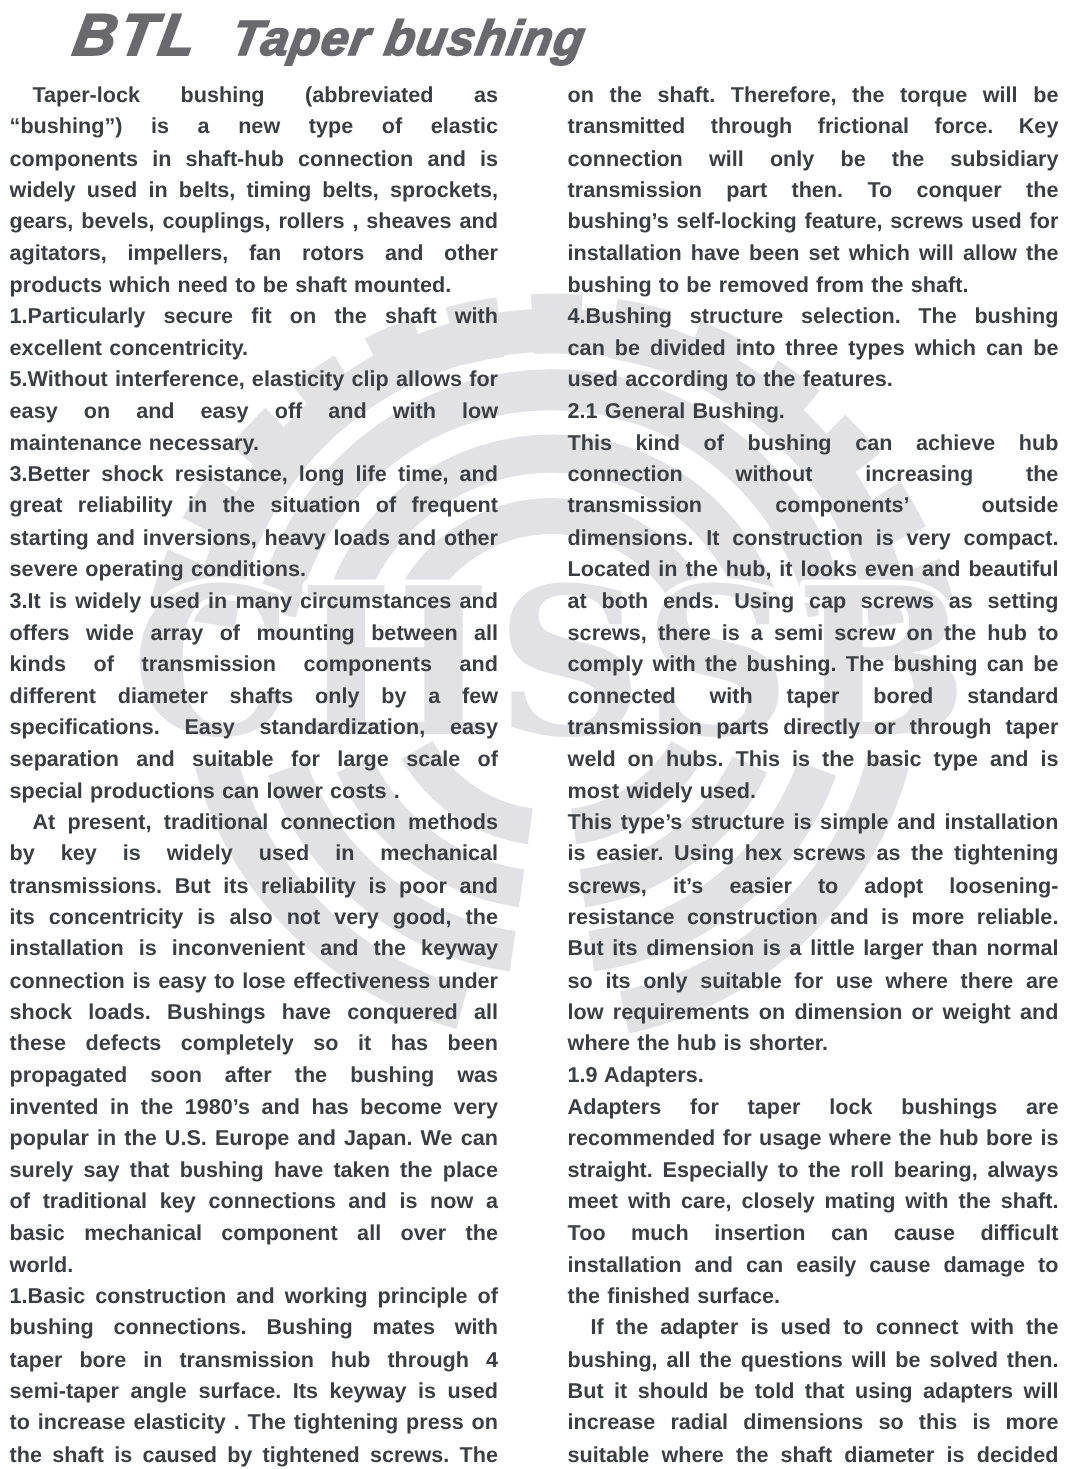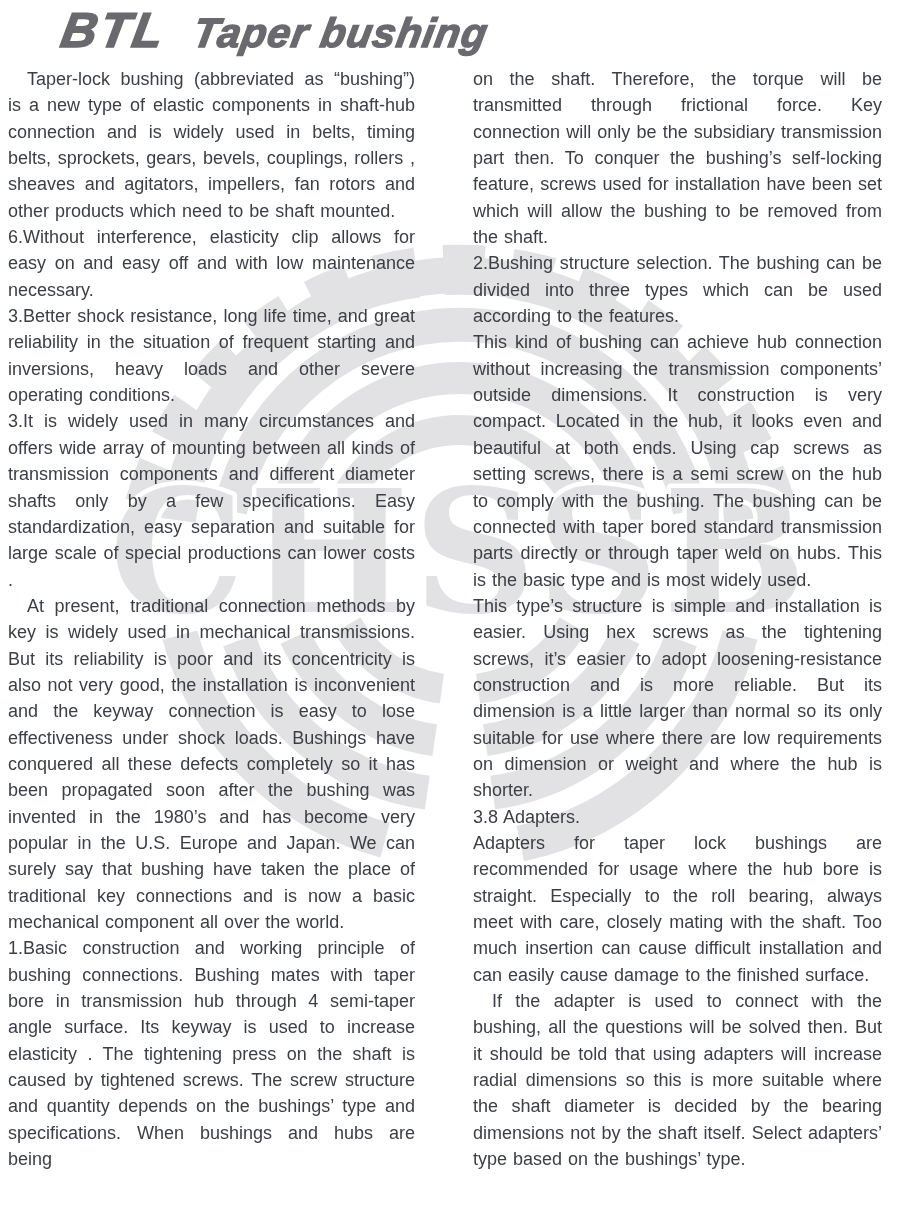--- a/index.html
+++ b/index.html
@@ -12,21 +12,21 @@
   
   .title{position:absolute;left:62px;top:2px;z-index:2;display:flex;align-items:baseline;gap:28px;
          color:#6a6a6e;font-style:italic;font-weight:700;transform:skewX(-10deg);white-space:nowrap;}
   .brand{font-size:49px;letter-spacing:3px;-webkit-text-stroke:1.6px #6a6a6e;}
   .product{font-size:41px;letter-spacing:1px;-webkit-text-stroke:1.4px #6a6a6e;}
 
   
   .col{position:absolute;top:66px;z-index:1;}
   .col-left{left:8px;width:407px;}
   .col-right{left:473px;width:409px;}
-  .col p.para{margin:0;padding:0;font-size:18px;line-height:26.35px;font-weight:400;
+  .col p.para{margin:0;padding:0;font-size:18px;line-height:26.35px;font-weight:700;
               color:#3b3f43;text-align:justify;word-spacing:1px;}
   .col p.indent{text-indent:19px;}
 </style>
 </head>
 <body>
 
 <div class="page">
 
   <svg class="watermark" viewBox="0 0 900 1224" xmlns="http://www.w3.org/2000/svg" aria-hidden="true">
     <g fill="none" stroke="#e2e2e4">
@@ -50,29 +50,31 @@
     <text x="460" y="612" text-anchor="middle" font-family="DejaVu Serif, Liberation Serif, serif" font-weight="bold" font-size="170" letter-spacing="4" fill="#e2e2e4" stroke="#ffffff" stroke-width="9" paint-order="stroke" stroke-linejoin="round">CHSSB</text>
   </svg>
 
   <header class="title">
     <span class="brand">BTL</span>
     <span class="product">Taper bushing</span>
   </header>
 
   <div class="col col-left">
       <p class="para indent">Taper-lock bushing (abbreviated as “bushing”) is a new type of elastic components in shaft-hub connection and is widely used in belts, timing belts, sprockets, gears, bevels, couplings, rollers , sheaves and agitators, impellers, fan rotors and other products which need to be shaft mounted.</p>
-      <p class="para">6.Without interference, elasticity clip allows for easy on and easy off and with low maintenance necessary.</p>
+      <p class="para">1.Particularly secure fit on the shaft with excellent concentricity.</p>
+      <p class="para">5.Without interference, elasticity clip allows for easy on and easy off and with low maintenance necessary.</p>
       <p class="para">3.Better shock resistance, long life time, and great reliability in the situation of frequent starting and inversions, heavy loads and other severe operating conditions.</p>
       <p class="para">3.It is widely used in many circumstances and offers wide array of mounting between all kinds of transmission components and different diameter shafts only by a few specifications. Easy standardization, easy separation and suitable for large scale of special productions can lower costs .</p>
       <p class="para indent">At present, traditional connection methods by key is widely used in mechanical transmissions. But its reliability is poor and its concentricity is also not very good, the installation is inconvenient and the keyway connection is easy to lose effectiveness under shock loads. Bushings have conquered all these defects completely so it has been propagated soon after the bushing was invented in the 1980’s and has become very popular in the U.S. Europe and Japan. We can surely say that bushing have taken the place of traditional key connections and is now a basic mechanical component all over the world.</p>
       <p class="para">1.Basic construction and working principle of bushing connections. Bushing mates with taper bore in transmission hub through 4 semi-taper angle surface. Its keyway is used to increase elasticity . The tightening press on the shaft is caused by tightened screws. The screw structure and quantity depends on the bushings’ type and specifications. When bushings and hubs are being</p>
     </div>
   <div class="col col-right">
       <p class="para">on the shaft. Therefore, the torque will be transmitted through frictional force. Key connection will only be the subsidiary transmission part then. To conquer the bushing’s self-locking feature, screws used for installation have been set which will allow the bushing to be removed from the shaft.</p>
-      <p class="para">2.Bushing structure selection. The bushing can be divided into three types which can be used according to the features.</p>
+      <p class="para">4.Bushing structure selection. The bushing can be divided into three types which can be used according to the features.</p>
+      <p class="para">2.1 General Bushing.</p>
       <p class="para">This kind of bushing can achieve hub connection without increasing the transmission components’ outside dimensions. It construction is very compact. Located in the hub, it looks even and beautiful at both ends. Using cap screws as setting screws, there is a semi screw on the hub to comply with the bushing. The bushing can be connected with taper bored standard transmission parts directly or through taper weld on hubs. This is the basic type and is most widely used.</p>
       <p class="para">This type’s structure is simple and installation is easier. Using hex screws as the tightening screws, it’s easier to adopt loosening-resistance construction and is more reliable. But its dimension is a little larger than normal so its only suitable for use where there are low requirements on dimension or weight and where the hub is shorter.</p>
-      <p class="para">3.8 Adapters.</p>
+      <p class="para">1.9 Adapters.</p>
       <p class="para">Adapters for taper lock bushings are recommended for usage where the hub bore is straight. Especially to the roll bearing, always meet with care, closely mating with the shaft. Too much insertion can cause difficult installation and can easily cause damage to the finished surface.</p>
       <p class="para indent">If the adapter is used to connect with the bushing, all the questions will be solved then. But it should be told that using adapters will increase radial dimensions so this is more suitable where the shaft diameter is decided by the bearing dimensions not by the shaft itself. Select adapters’ type based on the bushings’ type.</p>
     </div>
 
 </div>
 
 </body></html>

